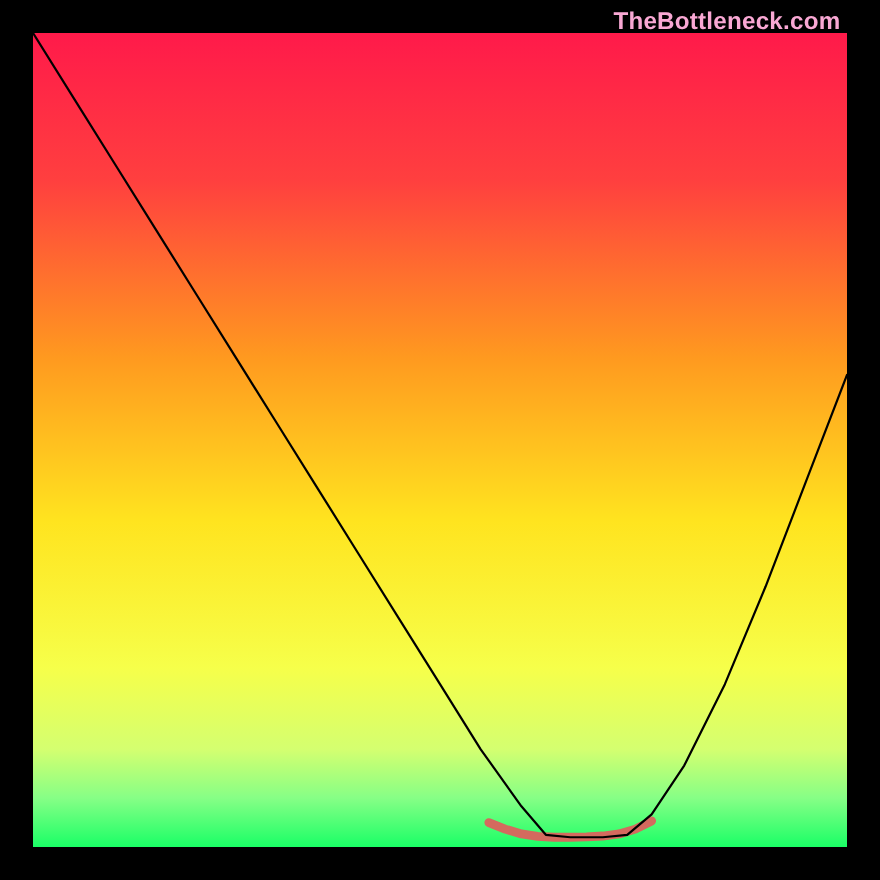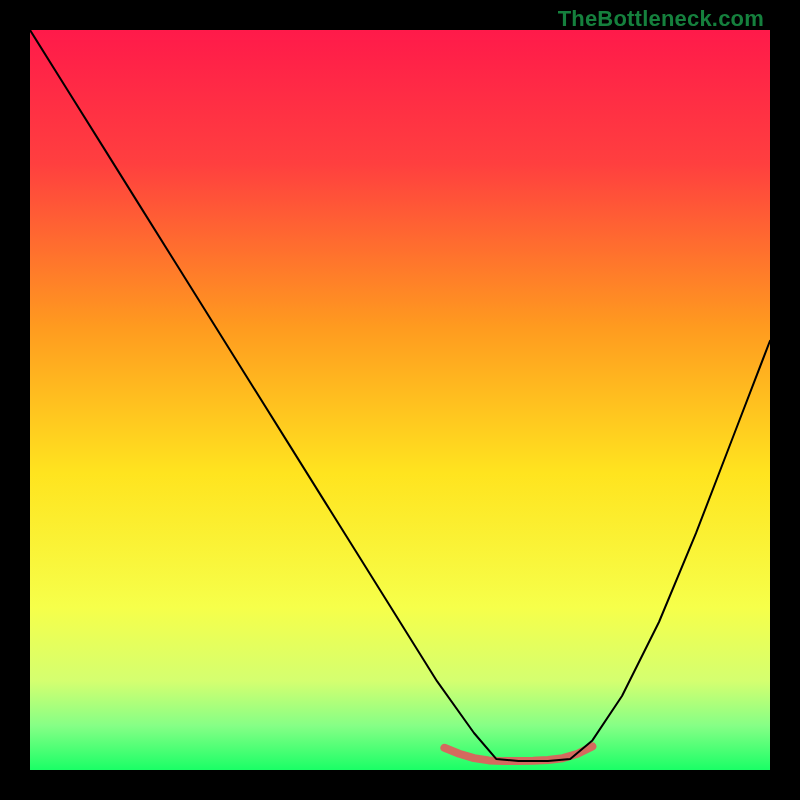--- a/index.html
+++ b/index.html
@@ -27,21 +27,21 @@
   .gradient-bg {
     position: absolute;
     inset: 0;
   }
   .watermark {
     position: absolute;
     top: 6px;
     right: 36px;
     font-size: 22px;
     font-weight: 600;
-    color: #15803d;
+    color: #f9a8d4;
     letter-spacing: 0.2px;
   }
   svg.curve {
     position: absolute;
     inset: 0;
   }
 </style>
 </head>
 <body>
 

